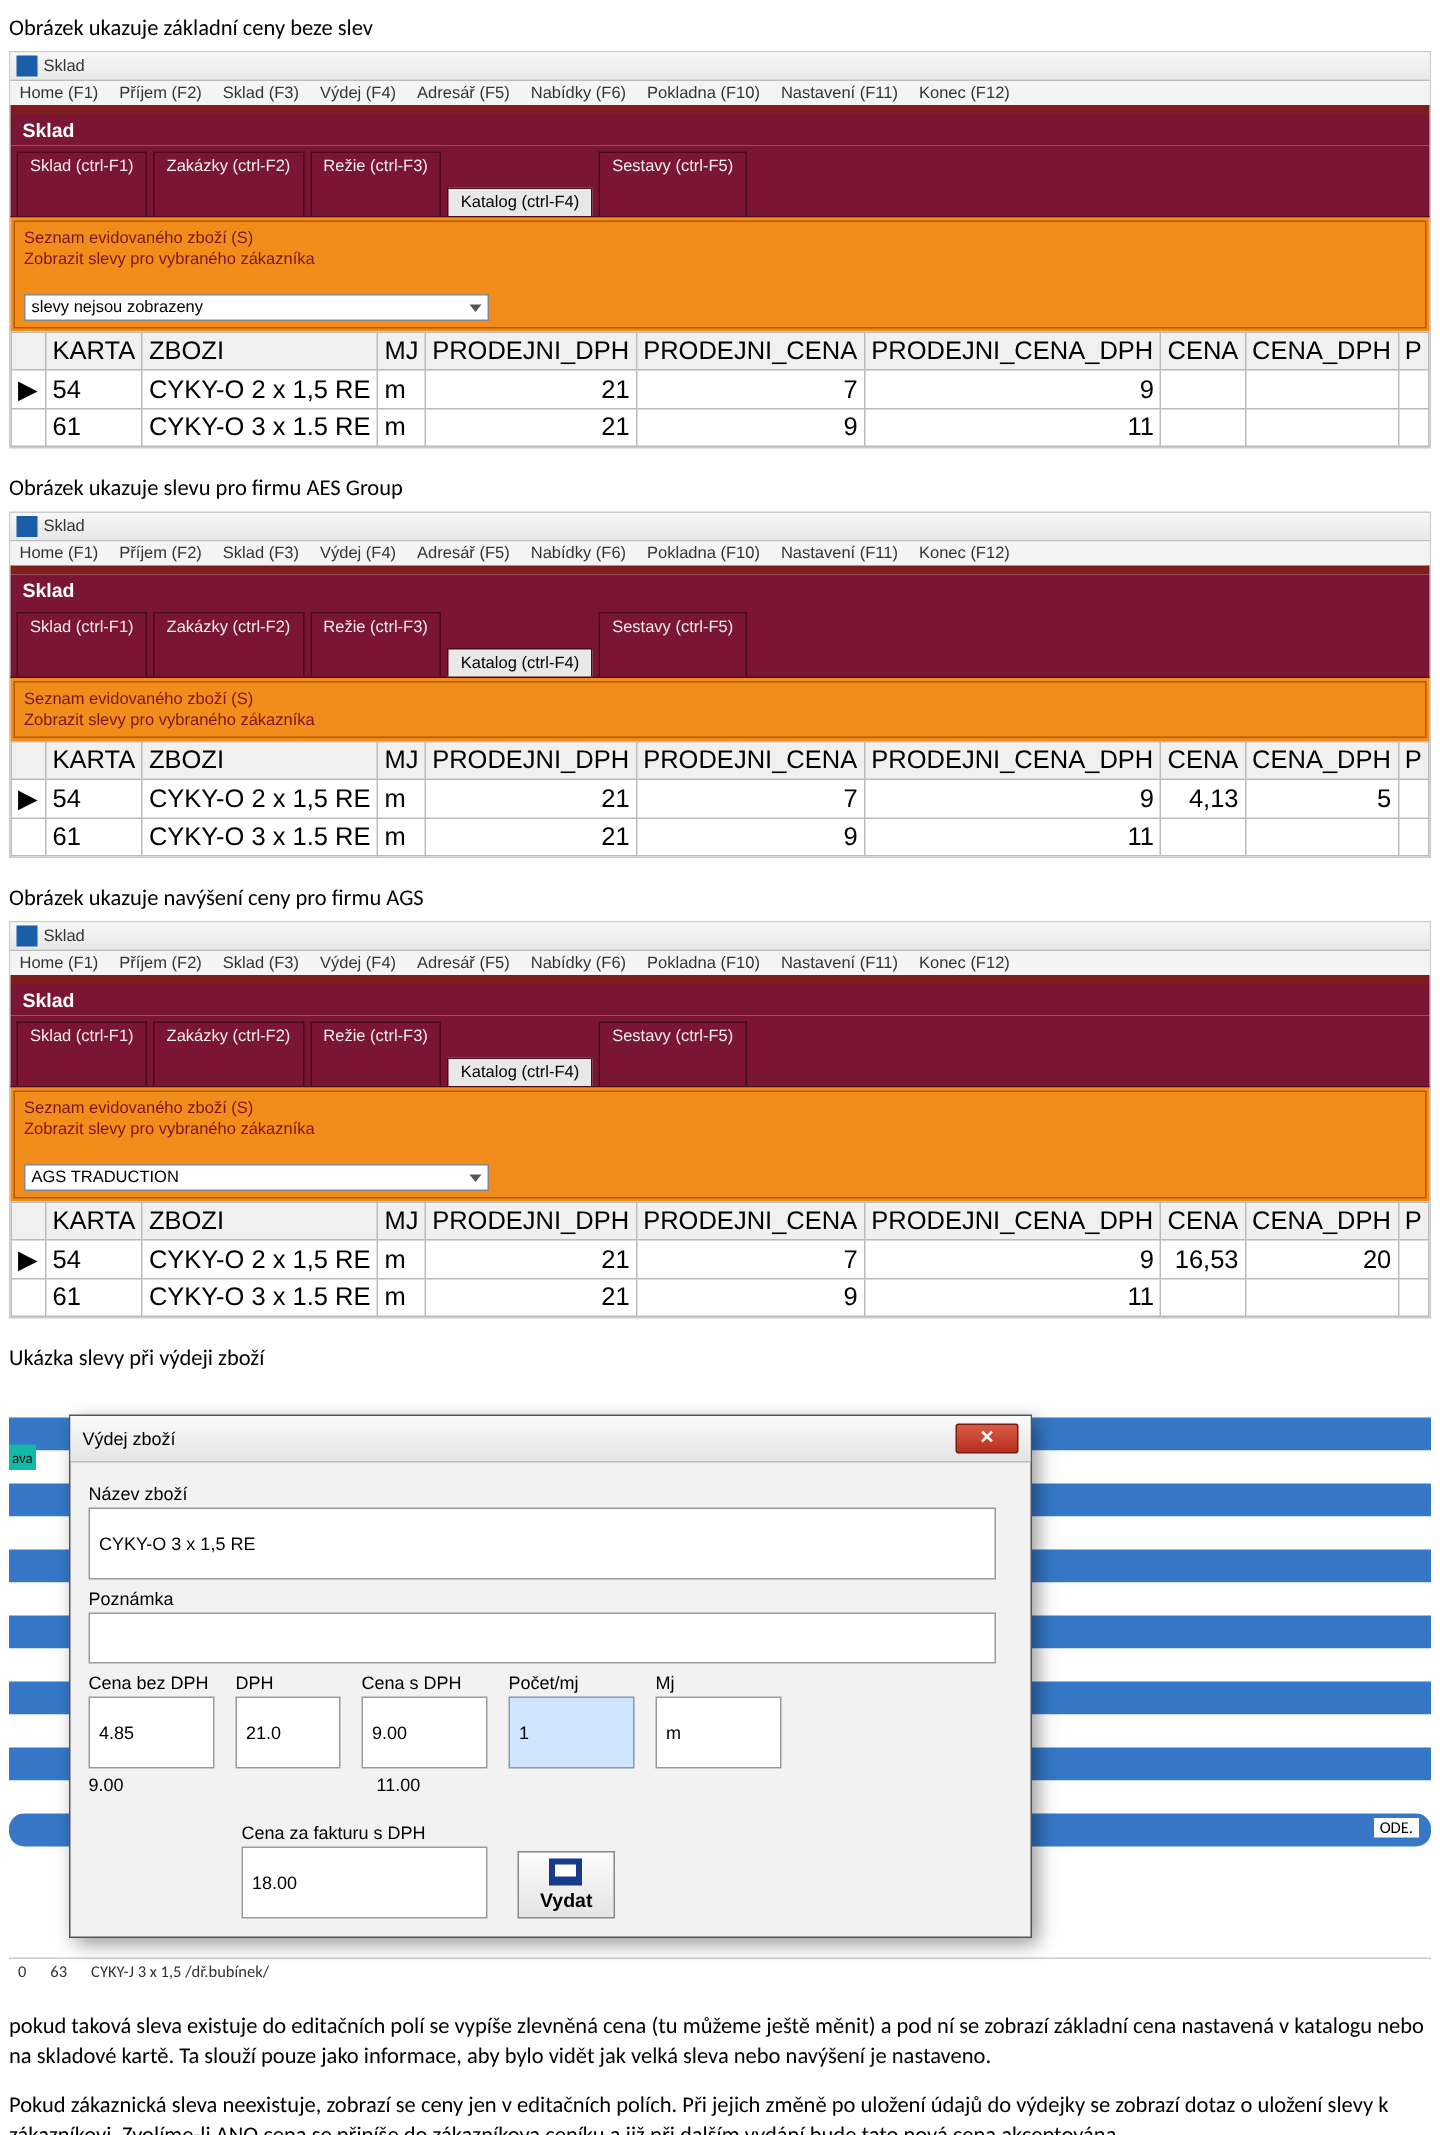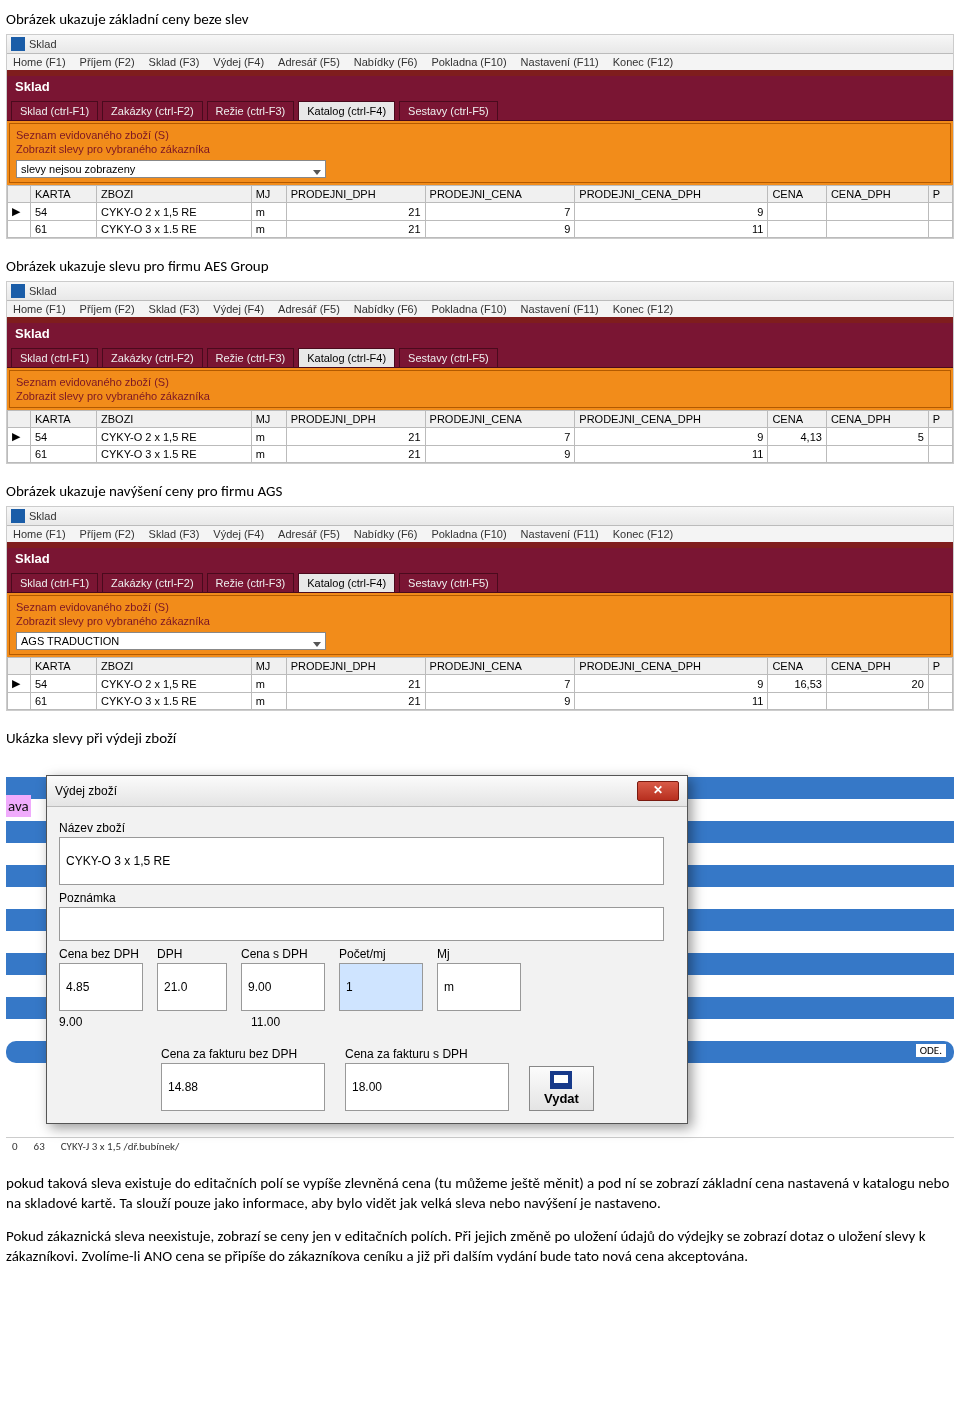--- a/index.html
+++ b/index.html
@@ -64,55 +64,56 @@
     color: #eee;
     padding: 3px 8px;
     border: 1px solid #4a0a1d;
     border-bottom: none;
     font-size: 11px;
     text-align: center;
   }
   .sub-tabs .tab.active {
     background: #e8e8e8;
     color: #000;
+    margin-top: 24px;
   }
   .orange-panel {
     background: #f28c1a;
     padding: 2px;
   }
   .orange-panel .box {
     border: 1px solid #b35a00;
     padding: 4px 6px;
   }
   .orange-panel .line {
     color: #7b1625;
     font-size: 11px;
     padding: 1px 0;
   }
   .combo {
-    margin-top: 4px;
+    margin-top: 16px;
     background: #fff;
     border: 1px solid #888;
     padding: 2px 4px;
     display: flex;
     justify-content: space-between;
-    align-items: flex-end;
+    align-items: center;
     width: 300px;
   }
   .combo .arrow {
     border-left: 4px solid transparent;
     border-right: 4px solid transparent;
     border-top: 5px solid #555;
     width: 0; height: 0;
   }
   table.grid {
     width: 100%;
     border-collapse: collapse;
     background: #fff;
-    font-size: 11px;
+    font-size: 17px;
   }
   table.grid th, table.grid td {
     border: 1px solid #bbb;
     padding: 2px 4px;
     text-align: left;
     white-space: nowrap;
   }
   table.grid th {
     background: #f0f0f0;
     font-weight: normal;
@@ -435,21 +436,21 @@
       <td class="num"></td>
       <td></td>
     </tr>
   </tbody>
     </table>
 </div>
 
 <div class="para">Ukázka slevy při výdeji zboží</div>
 
 <div class="bg-stripes">
-  <div style="position:absolute;left:0;top:40px;font-size:15px;color:#111;background:#f0abfc;padding:2px;">ava</div>
+  <div style="position:absolute;left:0;top:40px;font-size:10px;color:#111;background:#14b8a6;padding:2px;">ava</div>
   <div class="stripe white"></div>
   <div class="stripe blue"></div>
   <div class="stripe white"></div>
   <div class="stripe blue"></div>
   <div class="stripe white"></div>
   <div class="stripe blue"></div>
   <div class="stripe white"></div>
   <div class="stripe blue"></div>
   <div class="stripe white"></div>
   <div class="stripe blue"></div>
@@ -510,24 +511,20 @@
 
       <div class="under-row">
         <div class="val">9.00</div>
         <div class="val"></div>
         <div class="val">11.00</div>
       </div>
 
       <div class="fakt-row">
         <div style="width:82px;"></div>
         <div class="col">
-          <label>Cena za fakturu bez DPH</label>
-          <div class="field">14.88</div>
-        </div>
-        <div class="col">
           <label>Cena za fakturu s DPH</label>
           <div class="field">18.00</div>
         </div>
         <div class="vydat-btn">
           <span class="flopicon"></span>
           <span>Vydat</span>
         </div>
       </div>
     </div>
   </div>

